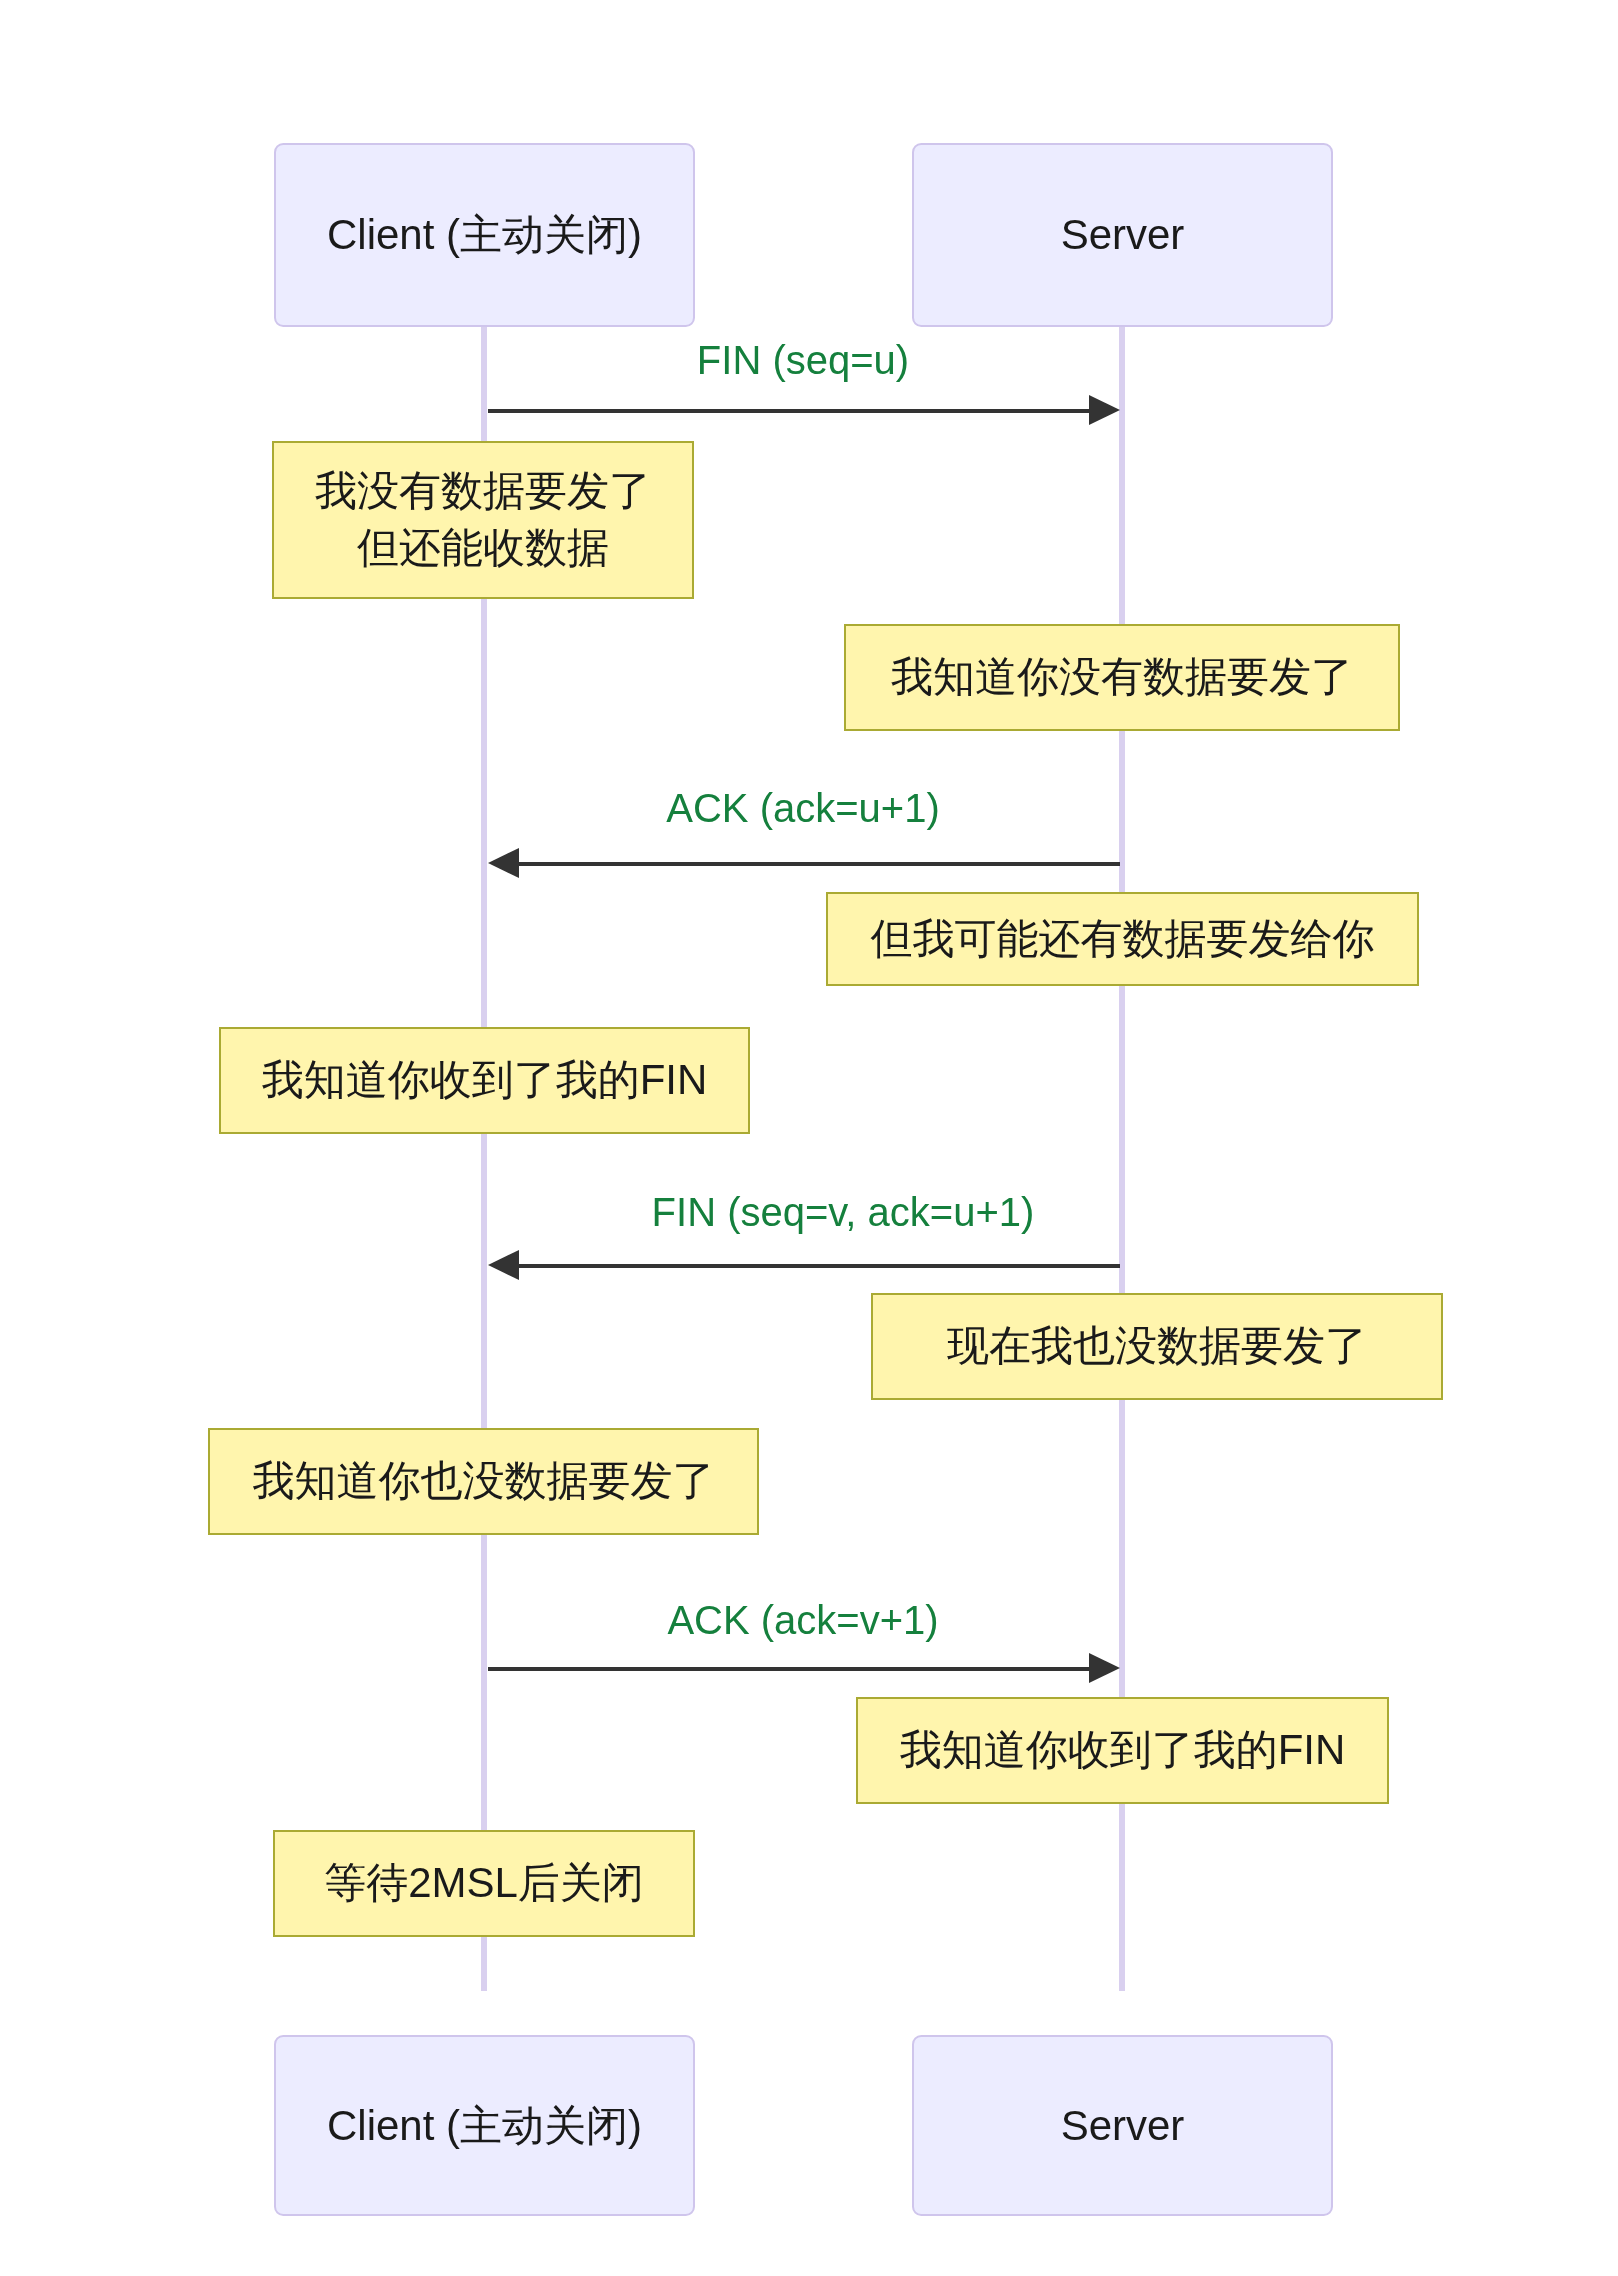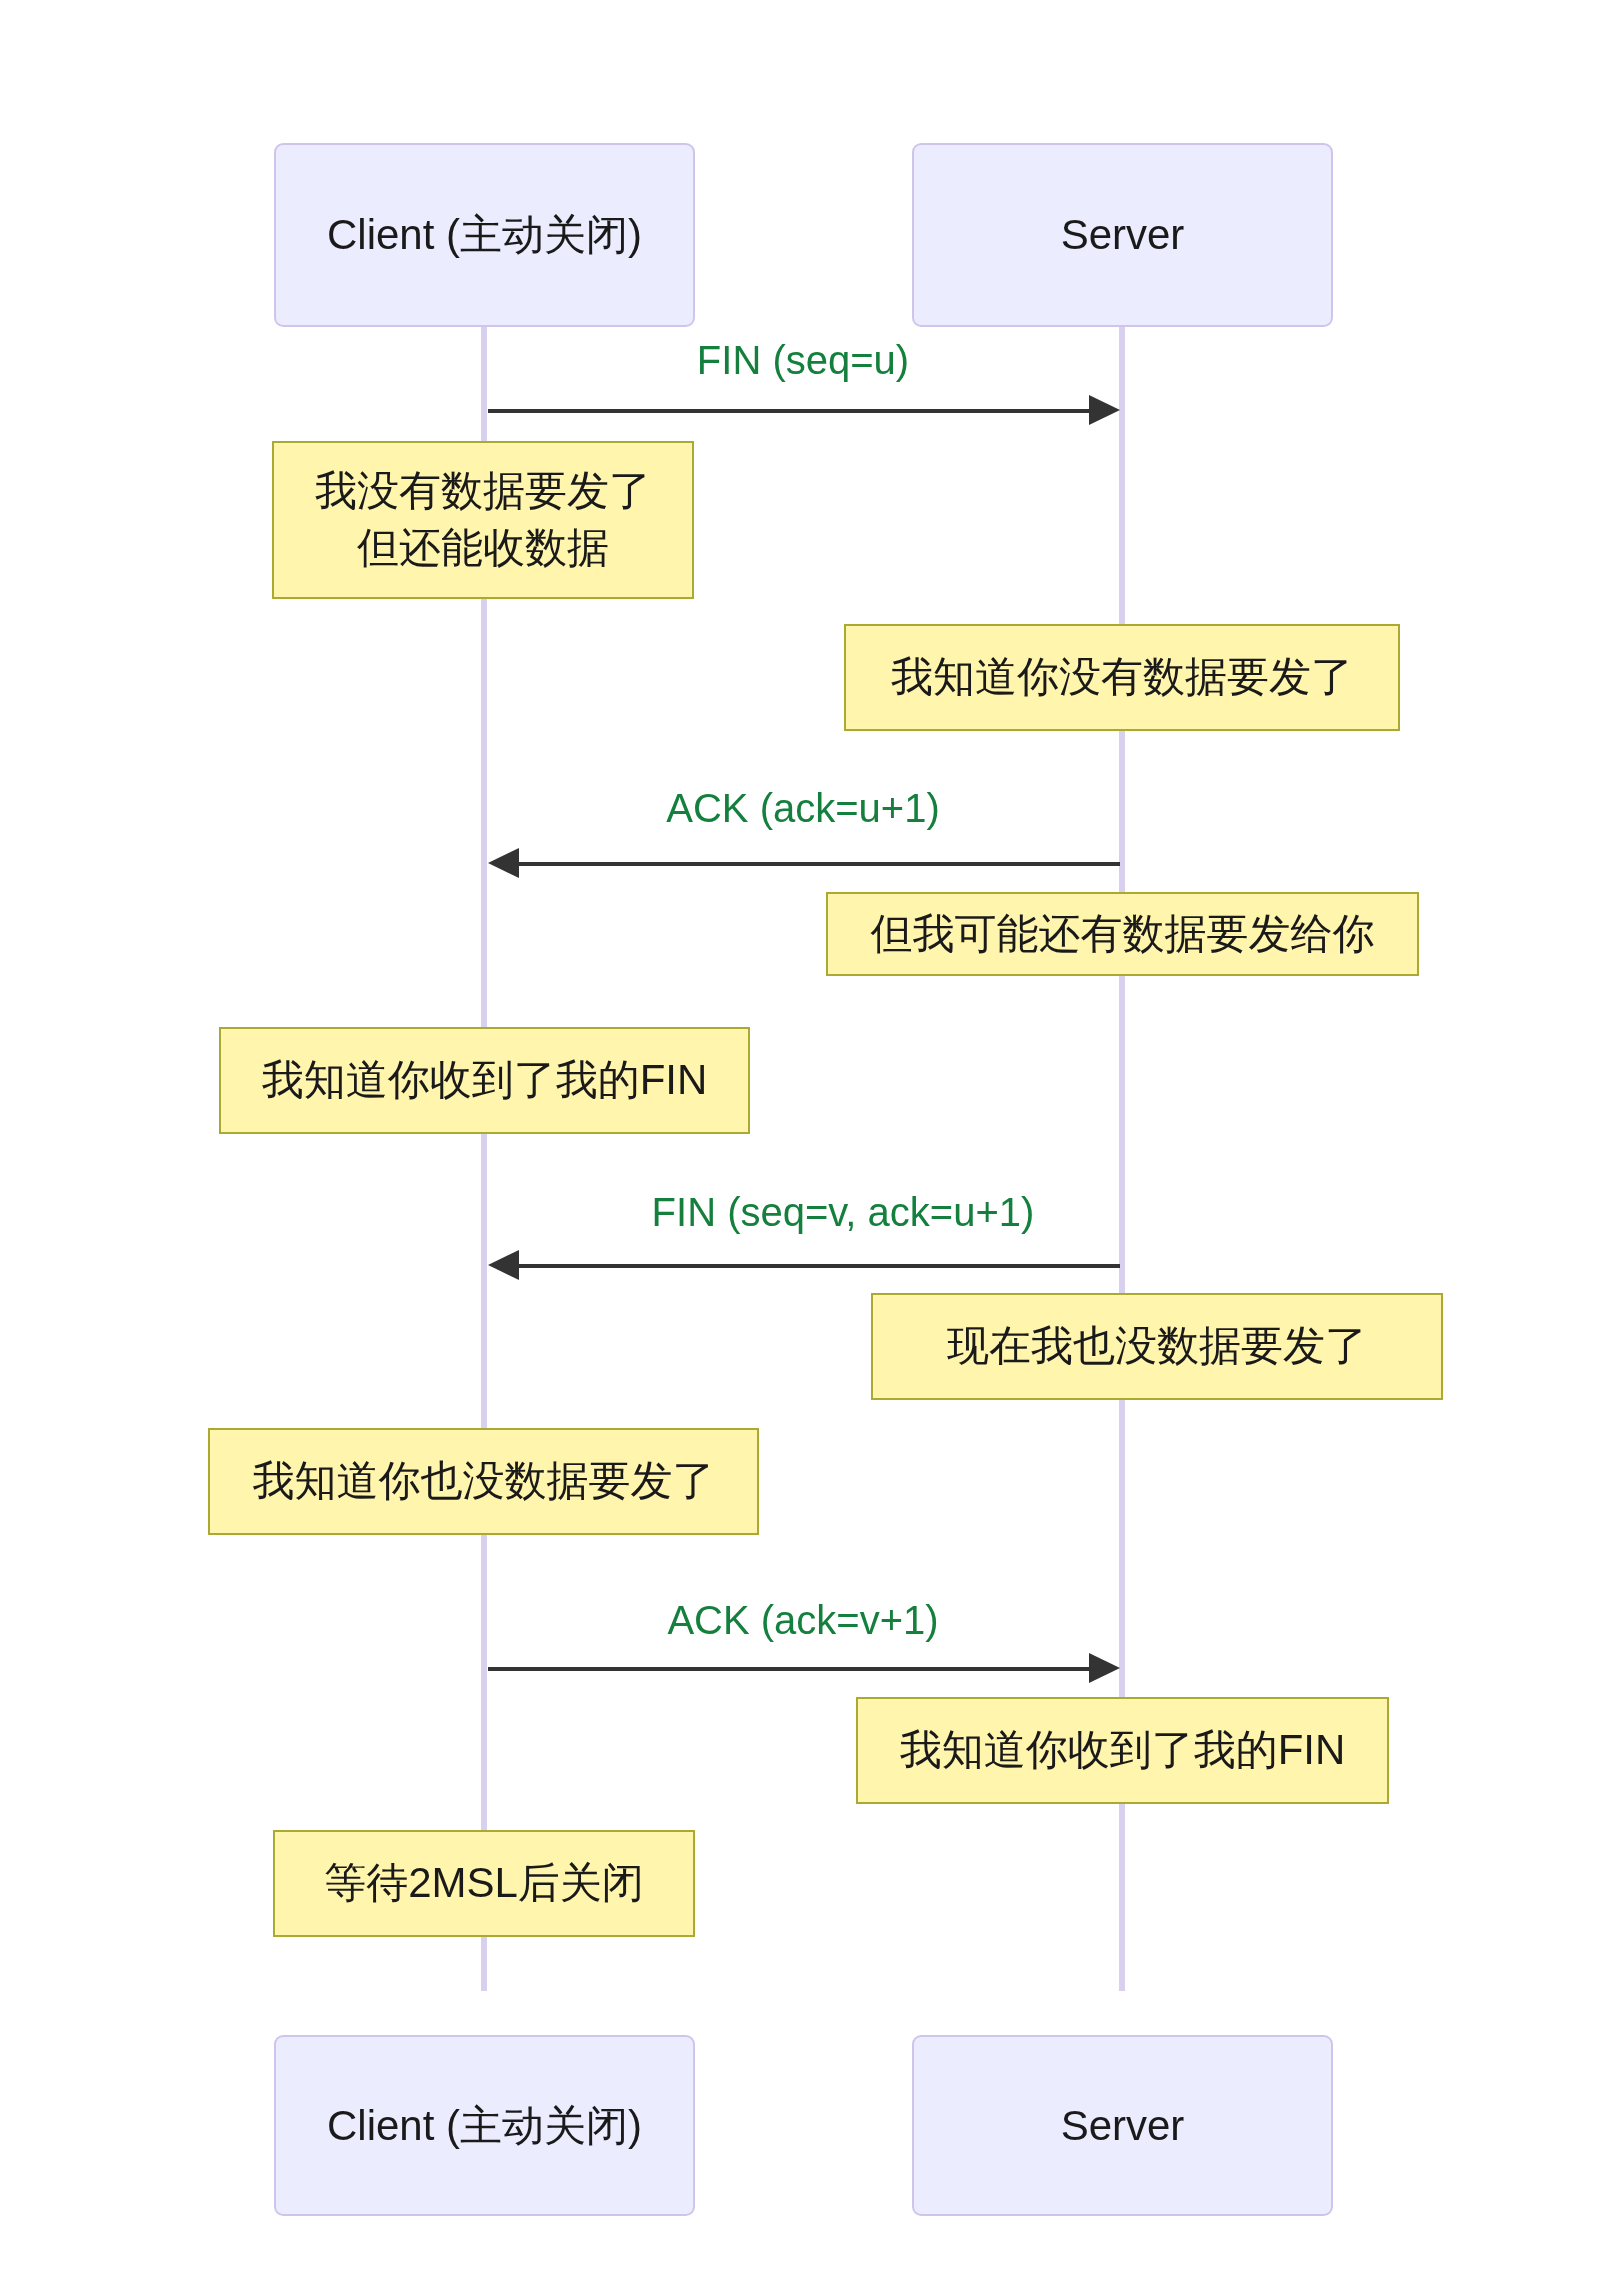--- a/index.html
+++ b/index.html
@@ -92,21 +92,21 @@
   <div class="note" style="left:844px; top:624px; width:556px; height:107px;">
     <span>我知道你没有数据要发了</span>
   </div>
 
   <div class="msg-label" style="left:803px; top:786px;">ACK (ack=u+1)</div>
   <div class="arrow" style="left:488px; top:848px; width:632px;">
     <div class="arrow-line to-left"></div>
     <div class="arrow-head left"></div>
   </div>
 
-  <div class="note" style="left:826px; top:892px; width:593px; height:84px;">
+  <div class="note" style="left:826px; top:892px; width:593px; height:94px;">
     <span>但我可能还有数据要发给你</span>
   </div>
 
   <div class="note" style="left:219px; top:1027px; width:531px; height:107px;">
     <span>我知道你收到了我的FIN</span>
   </div>
 
   <div class="msg-label" style="left:803px; top:1190px;margin-left:40px;">FIN (seq=v, ack=u+1)</div>
   <div class="arrow" style="left:488px; top:1250px; width:632px;">
     <div class="arrow-line to-left"></div>

